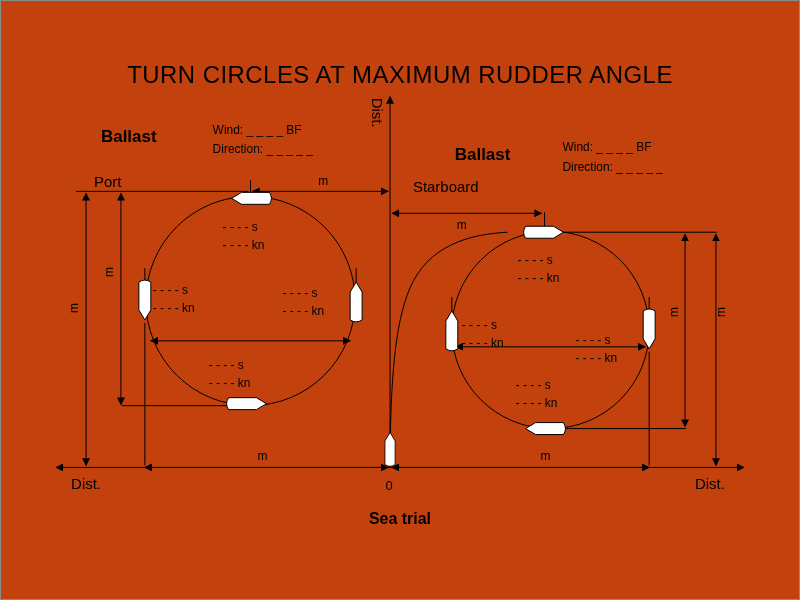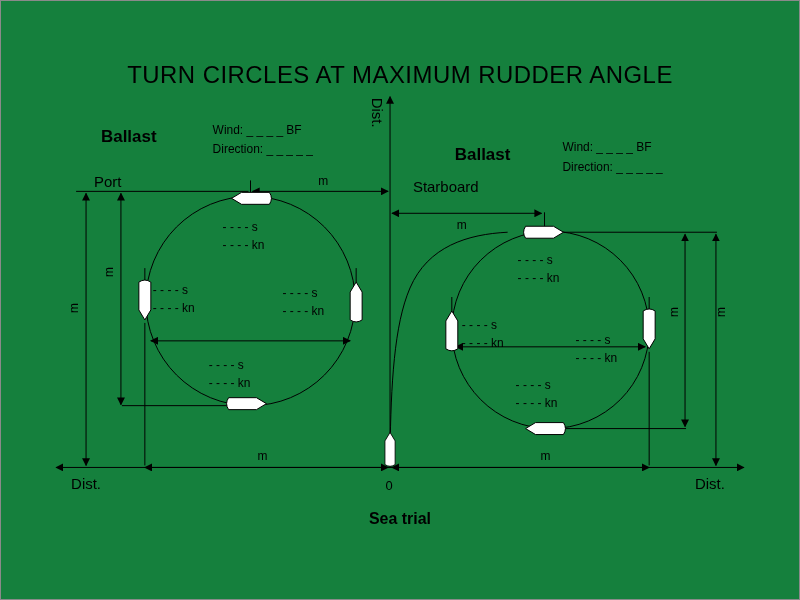--- a/index.html
+++ b/index.html
@@ -1,16 +1,16 @@
 <!DOCTYPE html>
 <html><head>
 <meta charset="utf-8">
 <style>
   html,body{margin:0;padding:0;background:#ffffff;}
-  .frame{position:relative;width:798px;height:598px;border:1px solid #8a8a8a;background:#15803d;overflow:hidden;}
+  .frame{position:relative;width:798px;height:598px;border:1px solid #8a8a8a;background:#c2410c;overflow:hidden;}
   svg{position:absolute;left:0;top:0;}
   text{font-family:"Liberation Sans","DejaVu Sans",sans-serif;fill:#000;}
   .stroke{stroke:#000;stroke-width:1;fill:none;}
   .ship{fill:#fff;stroke:#000;stroke-width:1;}
   .t24{font-size:24px;letter-spacing:.5px;}
   .t17b{font-size:17px;font-weight:bold;}
   .t16b{font-size:16px;font-weight:bold;}
   .t15{font-size:15px;}
   .t13{font-size:13px;}
   .t12{font-size:12px;}

